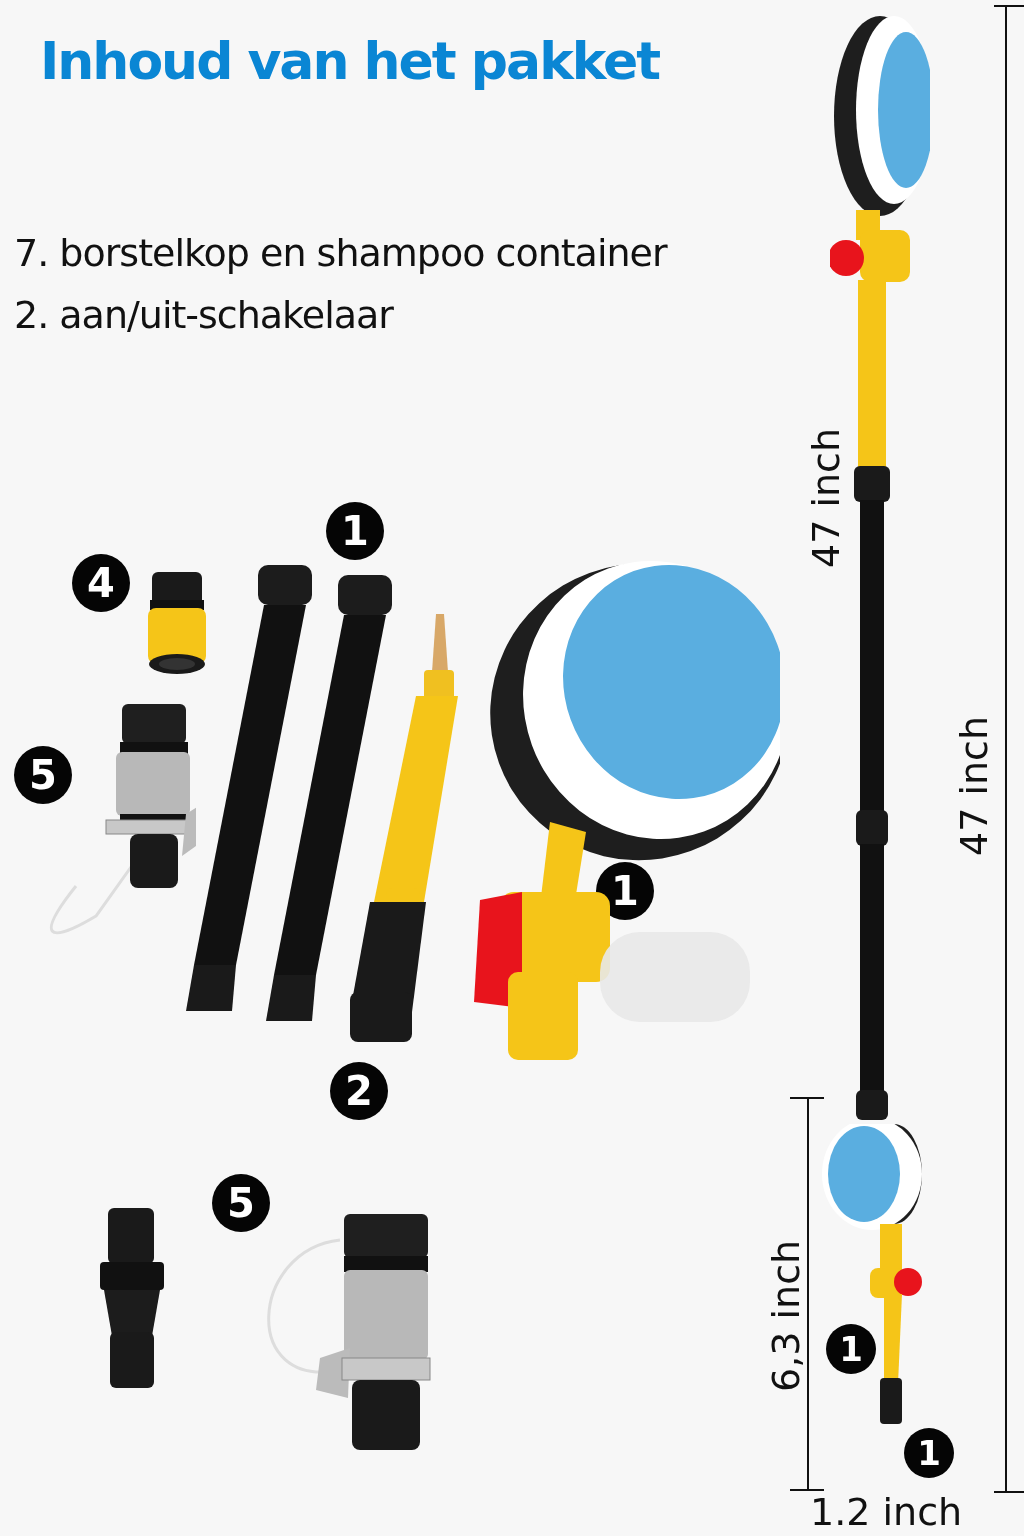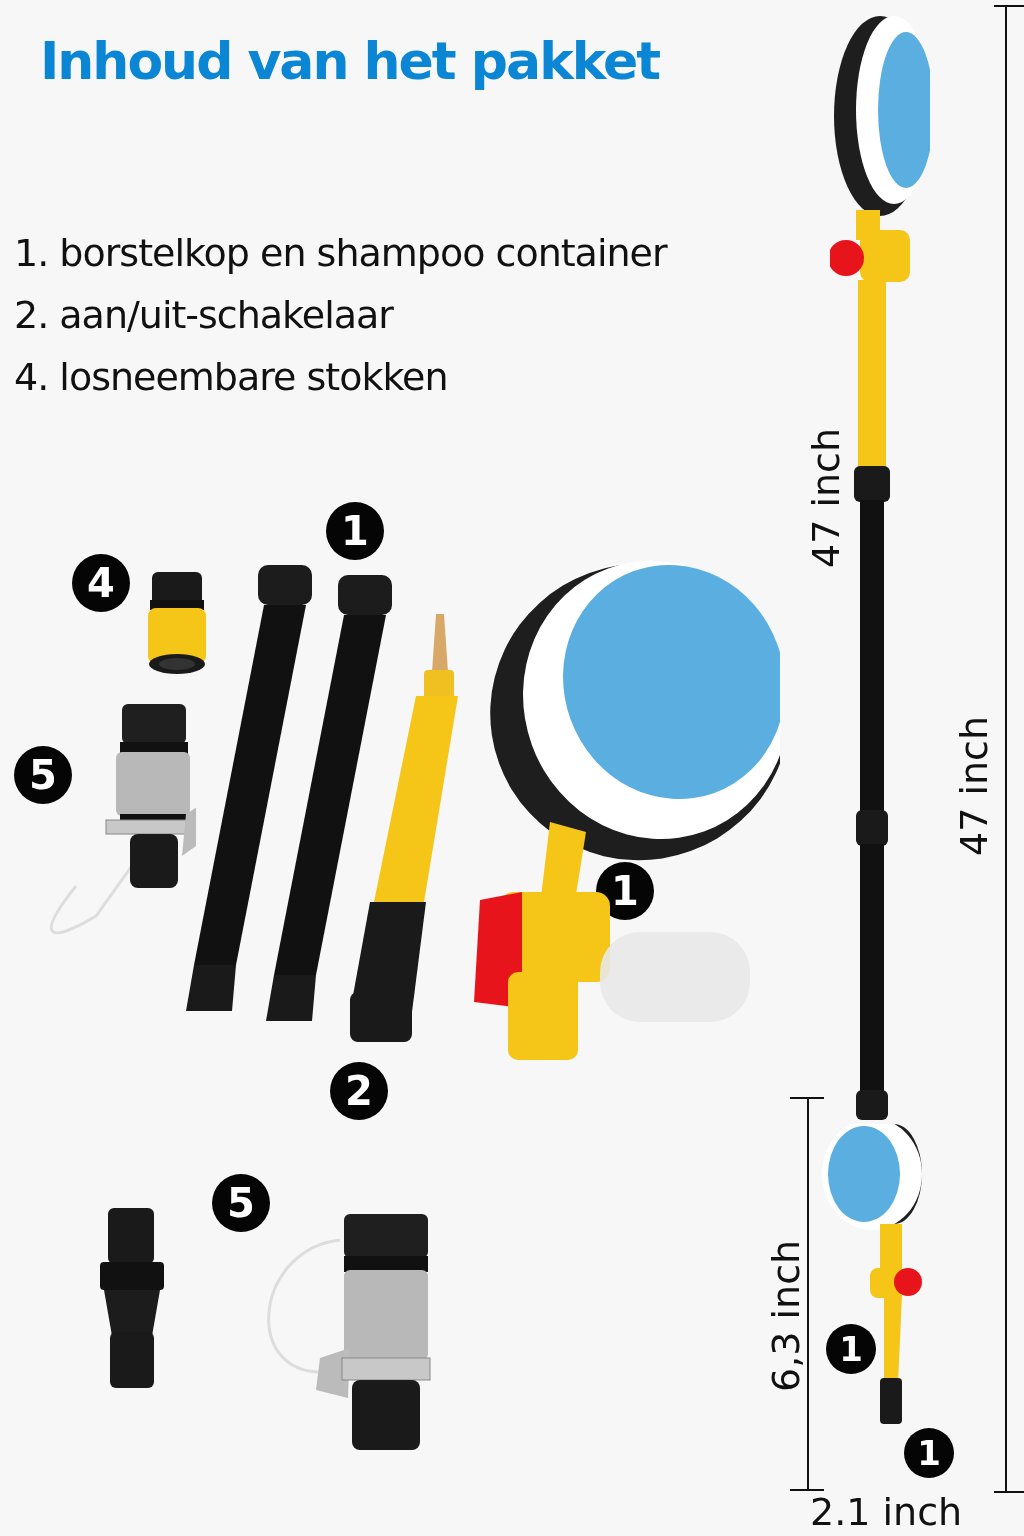--- a/index.html
+++ b/index.html
@@ -32,23 +32,22 @@
 
     .product { position: absolute; }
     svg { display: block; }
   </style>
 </head>
 <body>
 
 <h1 class="title">Inhoud van het pakket</h1>
 
 <ul class="list">
-  <li>1. borstelkop en shampoo container</li>
+  <li>7. borstelkop en shampoo container</li>
   <li>2. aan/uit-schakelaar</li>
-  <li>4. losneembare stokken</li>
 </ul>
 
 <div class="badge" style="left:326px;top:502px;">1</div>
 <div class="badge" style="left:72px;top:554px;">4</div>
 <div class="badge" style="left:14px;top:746px;">5</div>
 <div class="badge" style="left:596px;top:862px;">1</div>
 <div class="badge" style="left:330px;top:1062px;">2</div>
 <div class="badge" style="left:212px;top:1174px;">5</div>
 <div class="badge sm" style="left:826px;top:1324px;">1</div>
 <div class="badge sm" style="left:904px;top:1428px;">1</div>
@@ -177,13 +176,13 @@
   <svg width="40" height="410" viewBox="0 0 40 410">
     <line x1="0" y1="8" x2="34" y2="8" stroke="#111" stroke-width="2"></line>
     <line x1="18" y1="8" x2="18" y2="400" stroke="#111" stroke-width="2"></line>
     <line x1="0" y1="400" x2="34" y2="400" stroke="#111" stroke-width="2"></line>
   </svg>
 </div>
 
 <div class="dim-label rot" style="left:804px;top:568px;">47 inch</div>
 <div class="dim-label rot" style="left:952px;top:856px;">47 inch</div>
 <div class="dim-label rot" style="left:764px;top:1392px;">6,3 inch</div>
-<div class="dim-label" style="left:810px;top:1490px;">2.1 inch</div>
+<div class="dim-label" style="left:810px;top:1490px;">1.2 inch</div>
 
 </body></html>

